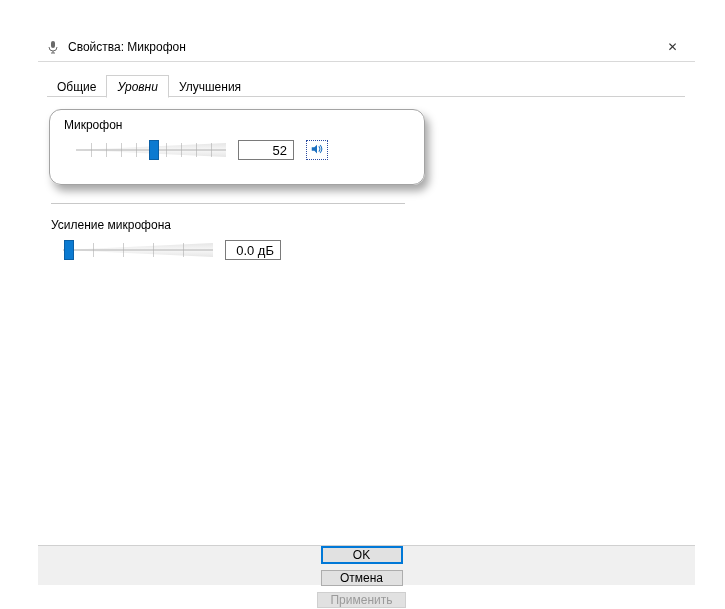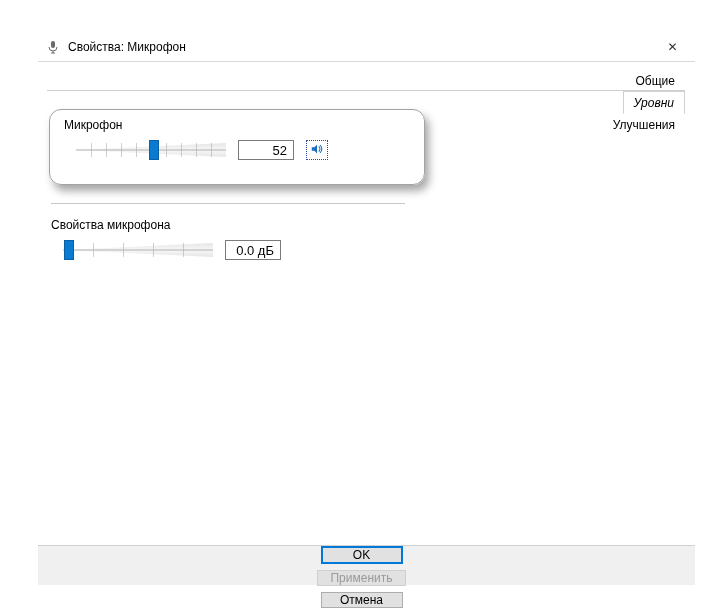--- a/index.html
+++ b/index.html
@@ -35,26 +35,25 @@
     font-size: 12px;
   }
   .close-btn {
     margin-left: auto;
     width: 45px; height: 30px;
     display: flex; align-items: center; justify-content: center;
     color: #333;
   }
   .tabs {
     position: absolute;
-    left: 47px; top: 69px; right: 40px;
+    left: 47px; top: 75px; right: 40px;
     height: 22px;
     display: flex;
-    align-items: flex-end;
+    align-items: center;
     border-bottom: 1px solid #d0d0d0;
-    flex-direction: column;
   }
   .tab {
     padding: 4px 10px 3px 10px;
     font-size: 12px;
     color: #000;
     position: relative;
     top: 1px;
     background: transparent;
     cursor: default;
   }
@@ -243,38 +242,38 @@
               </svg>
             </span>
           </div>
         </div>
       </div>
     </div>
 
     <hr class="divider">
 
     <div class="group group2">
-      <div class="group-label">Свойства микрофона</div>
+      <div class="group-label">Усиление микрофона</div>
       <div class="slider-row">
         <div class="slider-wrap">
           <div class="slider-wedge"></div>
           <div class="slider-ticks">
             <span style="left:20%"></span>
               <span style="left:40%"></span>
             <span style="left:60%"></span>
               <span style="left:80%"></span>
           </div>
           <div class="slider-track"></div>
           <div class="slider-thumb" id="thumb-boost" style="left: 4%;"></div>
         </div>
         <div class="value-box">0.0 дБ</div>
       </div>
     </div>
 
   </div>
 
   <div class="footer">
     <div class="btn primary">OK</div>
+    <div class="btn">Отмена</div>
     <div class="btn disabled">Применить</div>
-    <div class="btn">Отмена</div>
   </div>
 
 </div>
 
 </body></html>

